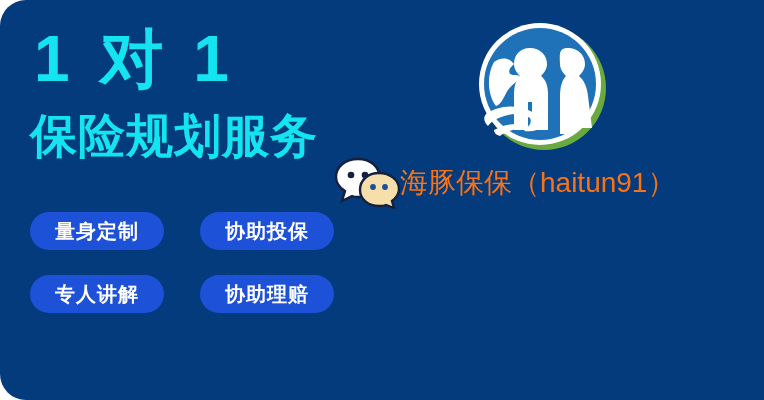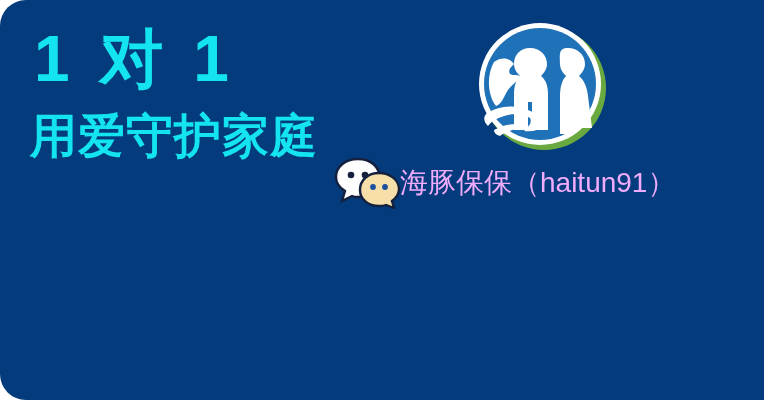--- a/index.html
+++ b/index.html
@@ -115,21 +115,21 @@
   .wechat-icon {
     width: 68px;
     height: 52px;
     flex: 0 0 68px;
   }
   .wechat-icon svg { display: block; width: 68px; height: 52px; }
 
   .wechat-text {
     font-size: 28px;
     font-weight: 500;
-    color: #f0abfc;
+    color: #f97316;
     white-space: nowrap;
     letter-spacing: 0px;
     margin-left: -2px;
   }
 
   .tagline {
     position: absolute;
     left: 28px;
     top: 247px;
     font-size: 40px;
@@ -141,22 +141,28 @@
 </style>
 </head>
 <body>
 
 <div class="banner">
 
   <div class="left-col">
 
     <div class="headline-1">1 对 1</div>
 
-    <div class="headline-2">用爱守护家庭</div>
-
+    <div class="headline-2">保险规划服务</div>
+
+    <div class="pill-grid">
+      <div class="pill">量身定制</div>
+      <div class="pill">协助投保</div>
+      <div class="pill">专人讲解</div>
+      <div class="pill">协助理赔</div>
+    </div>
 
   </div>
 
   <div class="right-col">
 
     <div class="logo-mark">
       <svg viewBox="0 0 136 136" xmlns="http://www.w3.org/2000/svg">
 
         <circle cx="70" cy="70" r="62" fill="#6aa93f"></circle>
 

